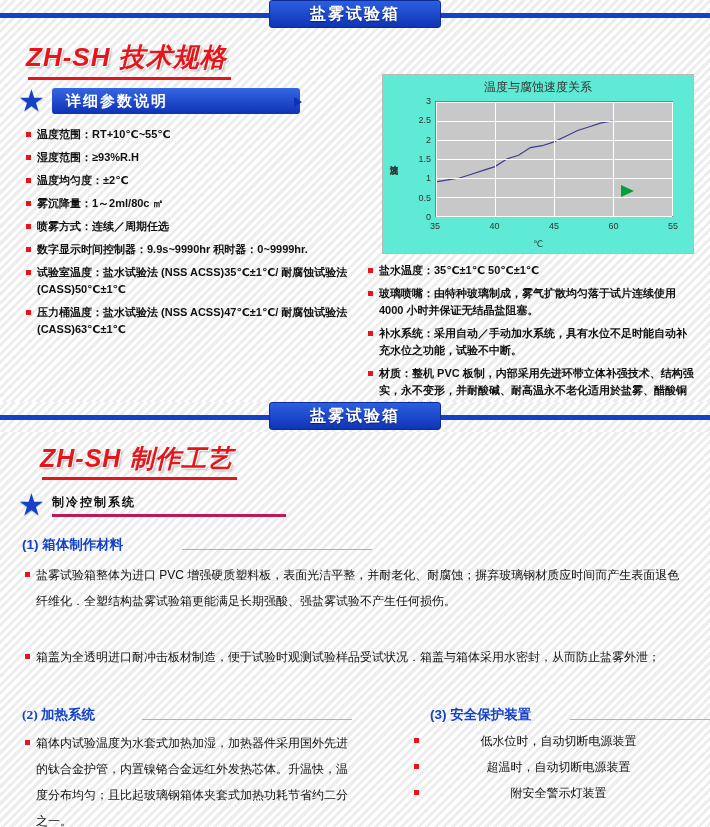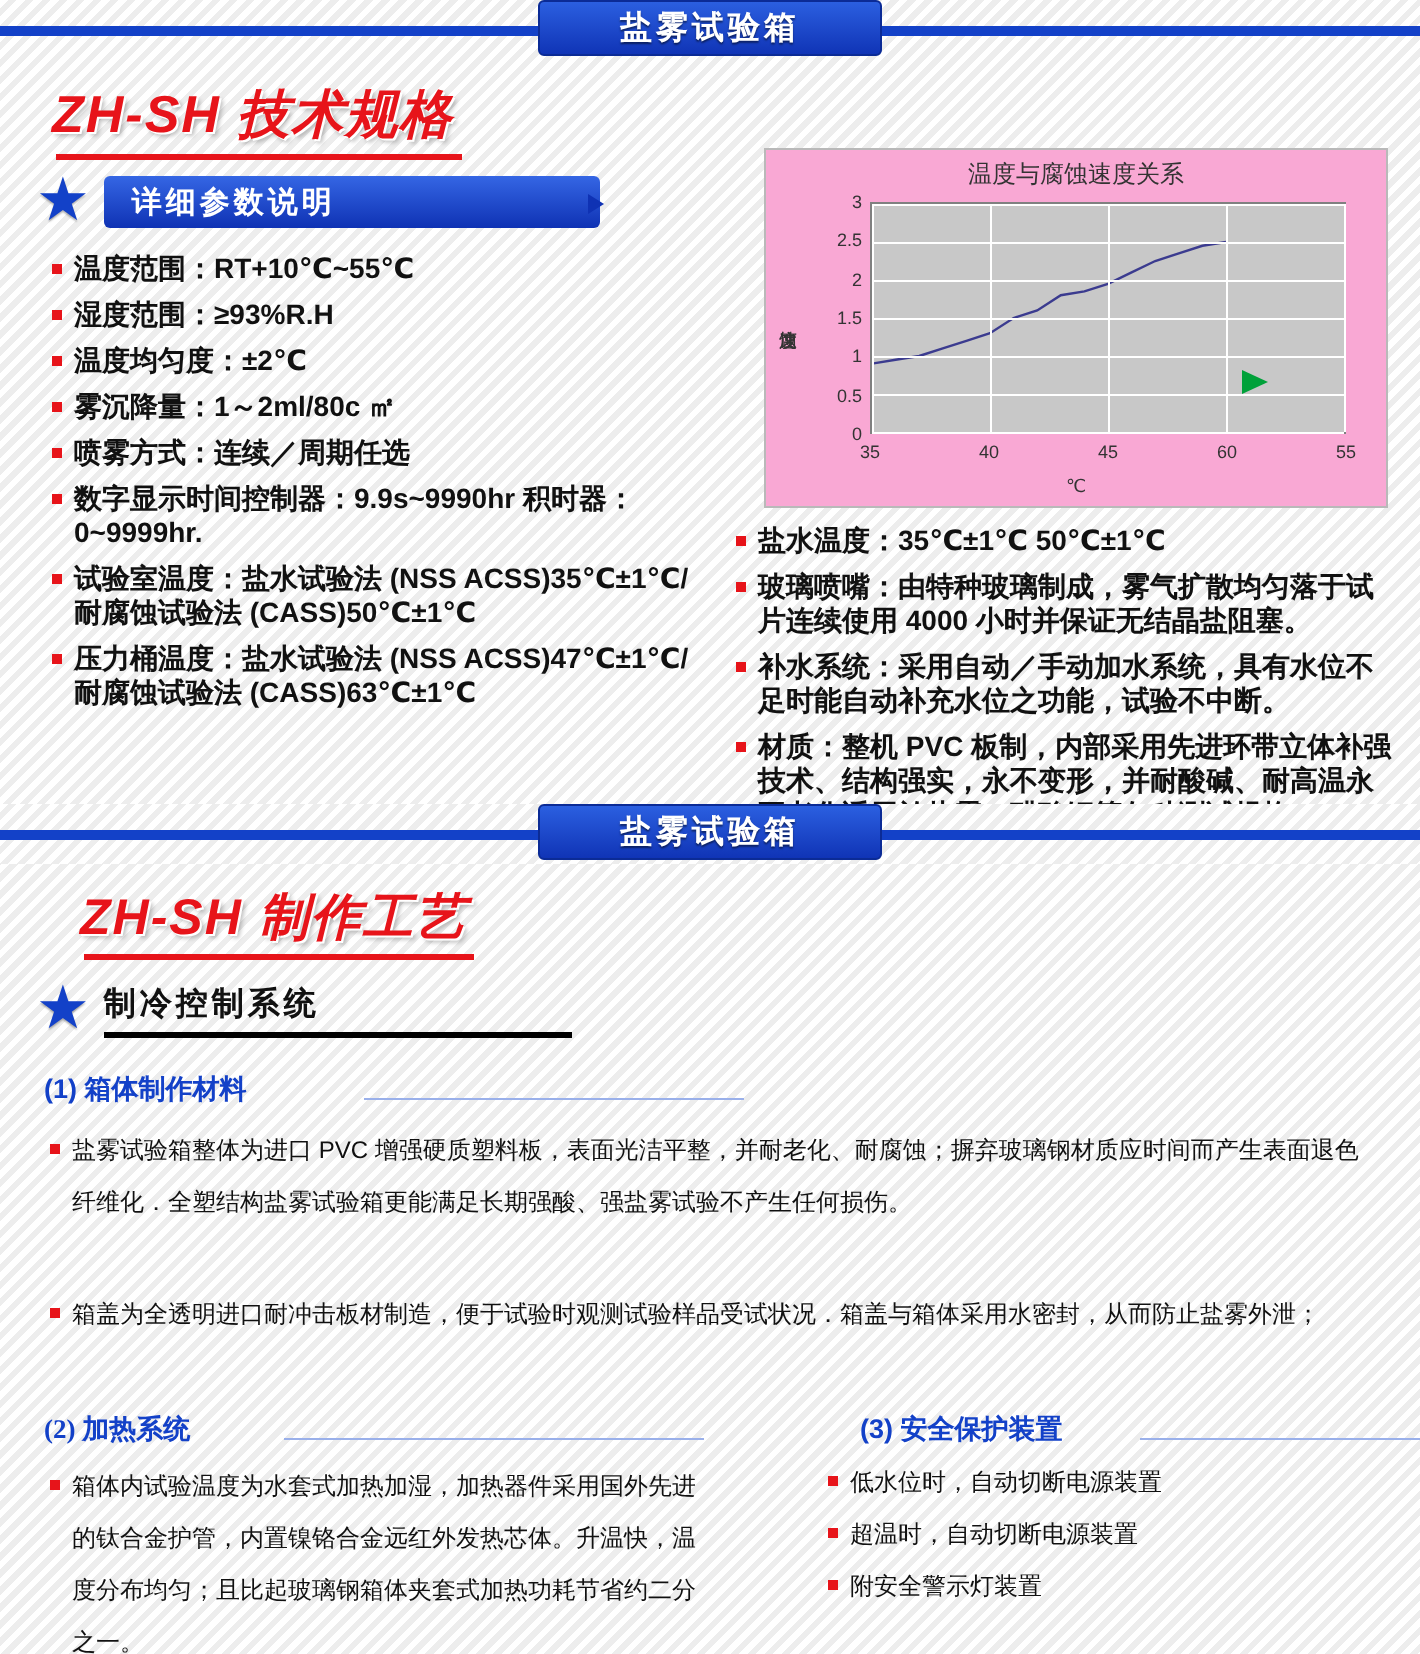--- a/index.html
+++ b/index.html
@@ -57,37 +57,37 @@
     flex:1; height:26px; background:linear-gradient(#3566e4,#0f32b4);
     border-radius:3px; color:#fff; font-size:15px; font-weight:bold;
     display:flex; align-items:center; padding-left:14px; letter-spacing:2px;
   }
   .starhead .tail { position:absolute; right:-2px; top:11px; width:0; height:0;
     border-top:5px solid transparent; border-bottom:5px solid transparent; border-left:8px solid #0f32b4; }
 
   ul.bul { list-style:none; margin:0; padding:0; }
   ul.bul > li {
     position:relative; padding-left:13px; margin-bottom:6px;
-    font-size:14px; line-height:17px; color:#111;
+    font-size:11px; line-height:17px; color:#111;
   }
   ul.bul > li:before {
     content:""; position:absolute; left:2px; top:6px; width:5px; height:5px;
     background:#e7141a;
   }
 
   .leftlist { position:absolute; left:24px; top:96px; width:330px; }
   .leftlist li { font-weight:bold; }
 
   .rightlist { position:absolute; left:366px; top:232px; width:330px; }
   .rightlist li { font-weight:bold; }
 
   
   .chartbox {
     position:absolute; left:382px; top:44px; width:312px; height:180px;
-    background:#f9a8d4; border:1px solid #b9b9b9;
+    background:#5eead4; border:1px solid #b9b9b9;
   }
   .chart-title { text-align:center; font-size:12px; color:#333; padding-top:4px; }
   .plot {
     position:absolute; left:52px; top:26px; right:20px; bottom:36px;
     background:#c8c8c8; border:1px solid #808080;
   }
   .plot .hgrid, .plot .vgrid { position:absolute; background:#fff; }
   .plot .hgrid { left:0; right:0; height:1px; }
   .plot .vgrid { top:0; bottom:0; width:1px; }
   .ylab {
@@ -115,34 +115,34 @@
     text-shadow:1px 1px 0 #fff, 2px 2px 2px rgba(0,0,0,.25);
   }
   .redtitle2 .u { position:absolute; left:2px; right:-4px; bottom:-5px; height:3px; background:#e7141a; }
 
   .starhead2 {
     position:absolute; left:18px; top:58px; width:268px; height:30px;
     display:flex; align-items:center;
   }
   .starhead2 .star { color:#1341c8; font-size:30px; line-height:1; margin-right:7px; text-shadow:0 1px 1px rgba(0,0,0,.3); }
   .starhead2 .u2 {
-    flex:1; font-size:16px; font-weight:bold; color:#111; letter-spacing:2px;
-    border-bottom:3px solid #000000; padding-bottom:3px;
+    flex:1; font-size:12px; font-weight:bold; color:#111; letter-spacing:2px;
+    border-bottom:3px solid #be185d; padding-bottom:3px;
   }
 
   .sub {
     position:absolute; font-size:13.5px; font-weight:bold; color:#1341c8;
   }
   .sub .line { position:absolute; left:100%; bottom:4px; width:190px; height:1px; background:#9ab0ea; }
 
   .para { position:absolute; font-size:12px; line-height:26px; color:#111; }
   .para .b { position:relative; padding-left:12px; display:block; }
   .para .b:before { content:""; position:absolute; left:1px; top:10px; width:5px; height:5px; background:#e7141a; }
 
-  ul.bul2 { list-style:none; margin:0; padding:0; position:absolute; }
+  ul.bul2 { list-style:none; margin:0; padding:0; position:absolute;text-align:center; }
   ul.bul2 > li { position:relative; padding-left:13px; font-size:12px; line-height:26px; }
   ul.bul2 > li:before { content:""; position:absolute; left:2px; top:10px; width:5px; height:5px; background:#e7141a; }
 </style>
 </head>
 <body>
 
 <div class="banner">
   <div class="bar"></div>
   <div class="plate">盐雾试验箱</div>
 </div>

